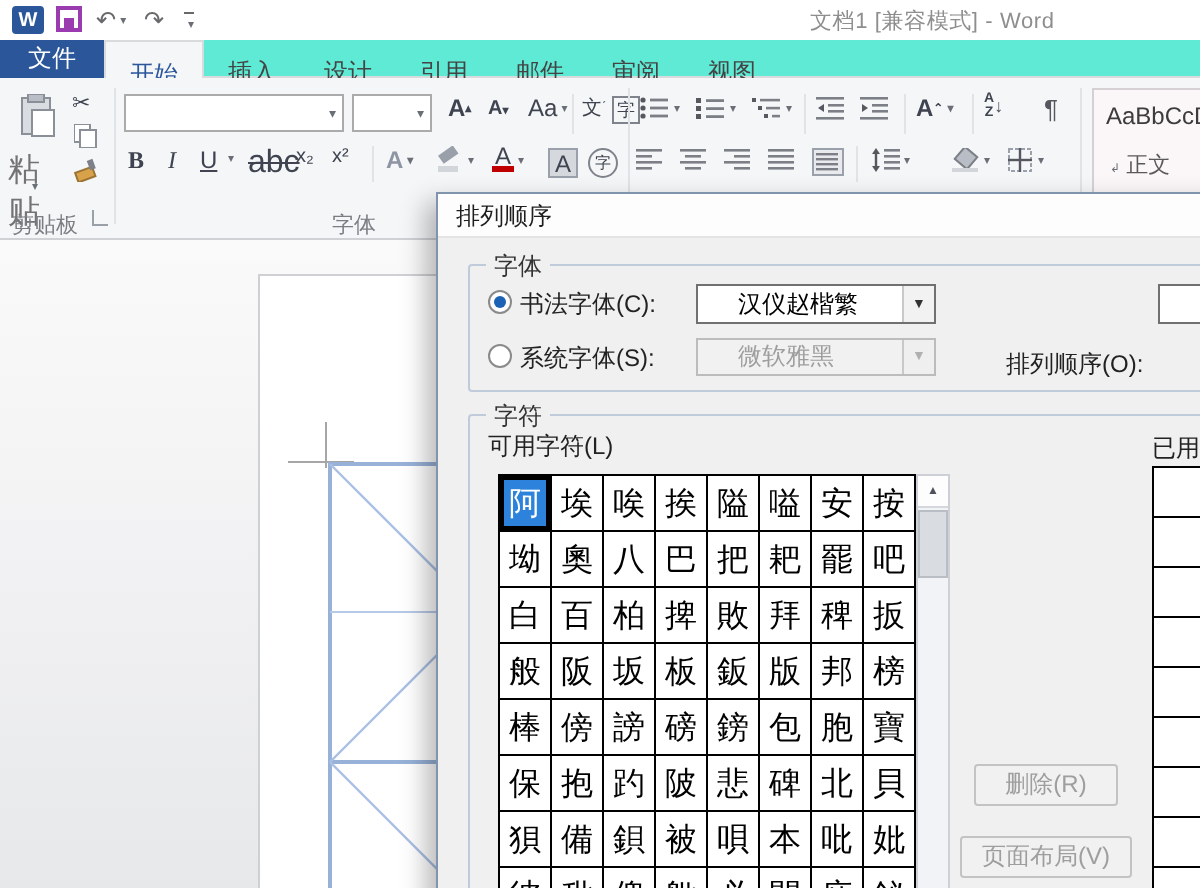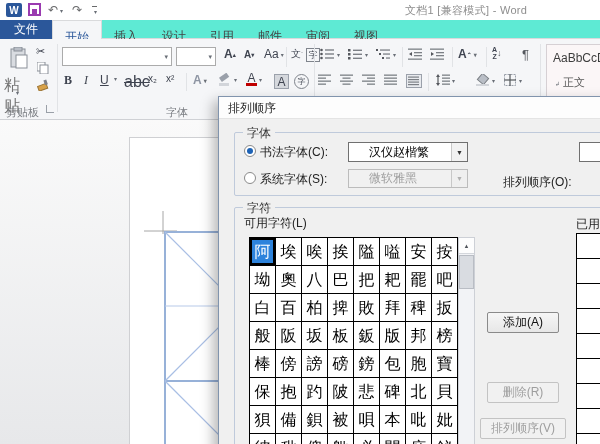--- a/index.html
+++ b/index.html
@@ -516,28 +516,25 @@
         <div class="ccell">鉍</div>
       </div>
 
     <div id="vscroll">
       <div id="vs-up">
         <span>▲</span>
       </div>
       <div id="vs-thumb"></div>
     </div>
 
-    <div class="dbtn" style="left:268px; top:215px; width:72px;">
-      <span>添加(A)</span>
-    </div>
     <div class="dbtn disabled" style="left:268px; top:285px; width:72px;">
       <span>删除(R)</span>
     </div>
     <div class="dbtn disabled" style="left:261px; top:321px; width:86px;">
-      <span>排列顺序(V)</span>
+      <span>页面布局(V)</span>
     </div>
 
     <div class="dlabel" style="left:357px; top:119px;">已用字符</div>
     <div id="usedlist">
         <div class="ucell"></div>
         <div class="ucell"></div>
         <div class="ucell"></div>
         <div class="ucell"></div>
         <div class="ucell"></div>
         <div class="ucell"></div>

